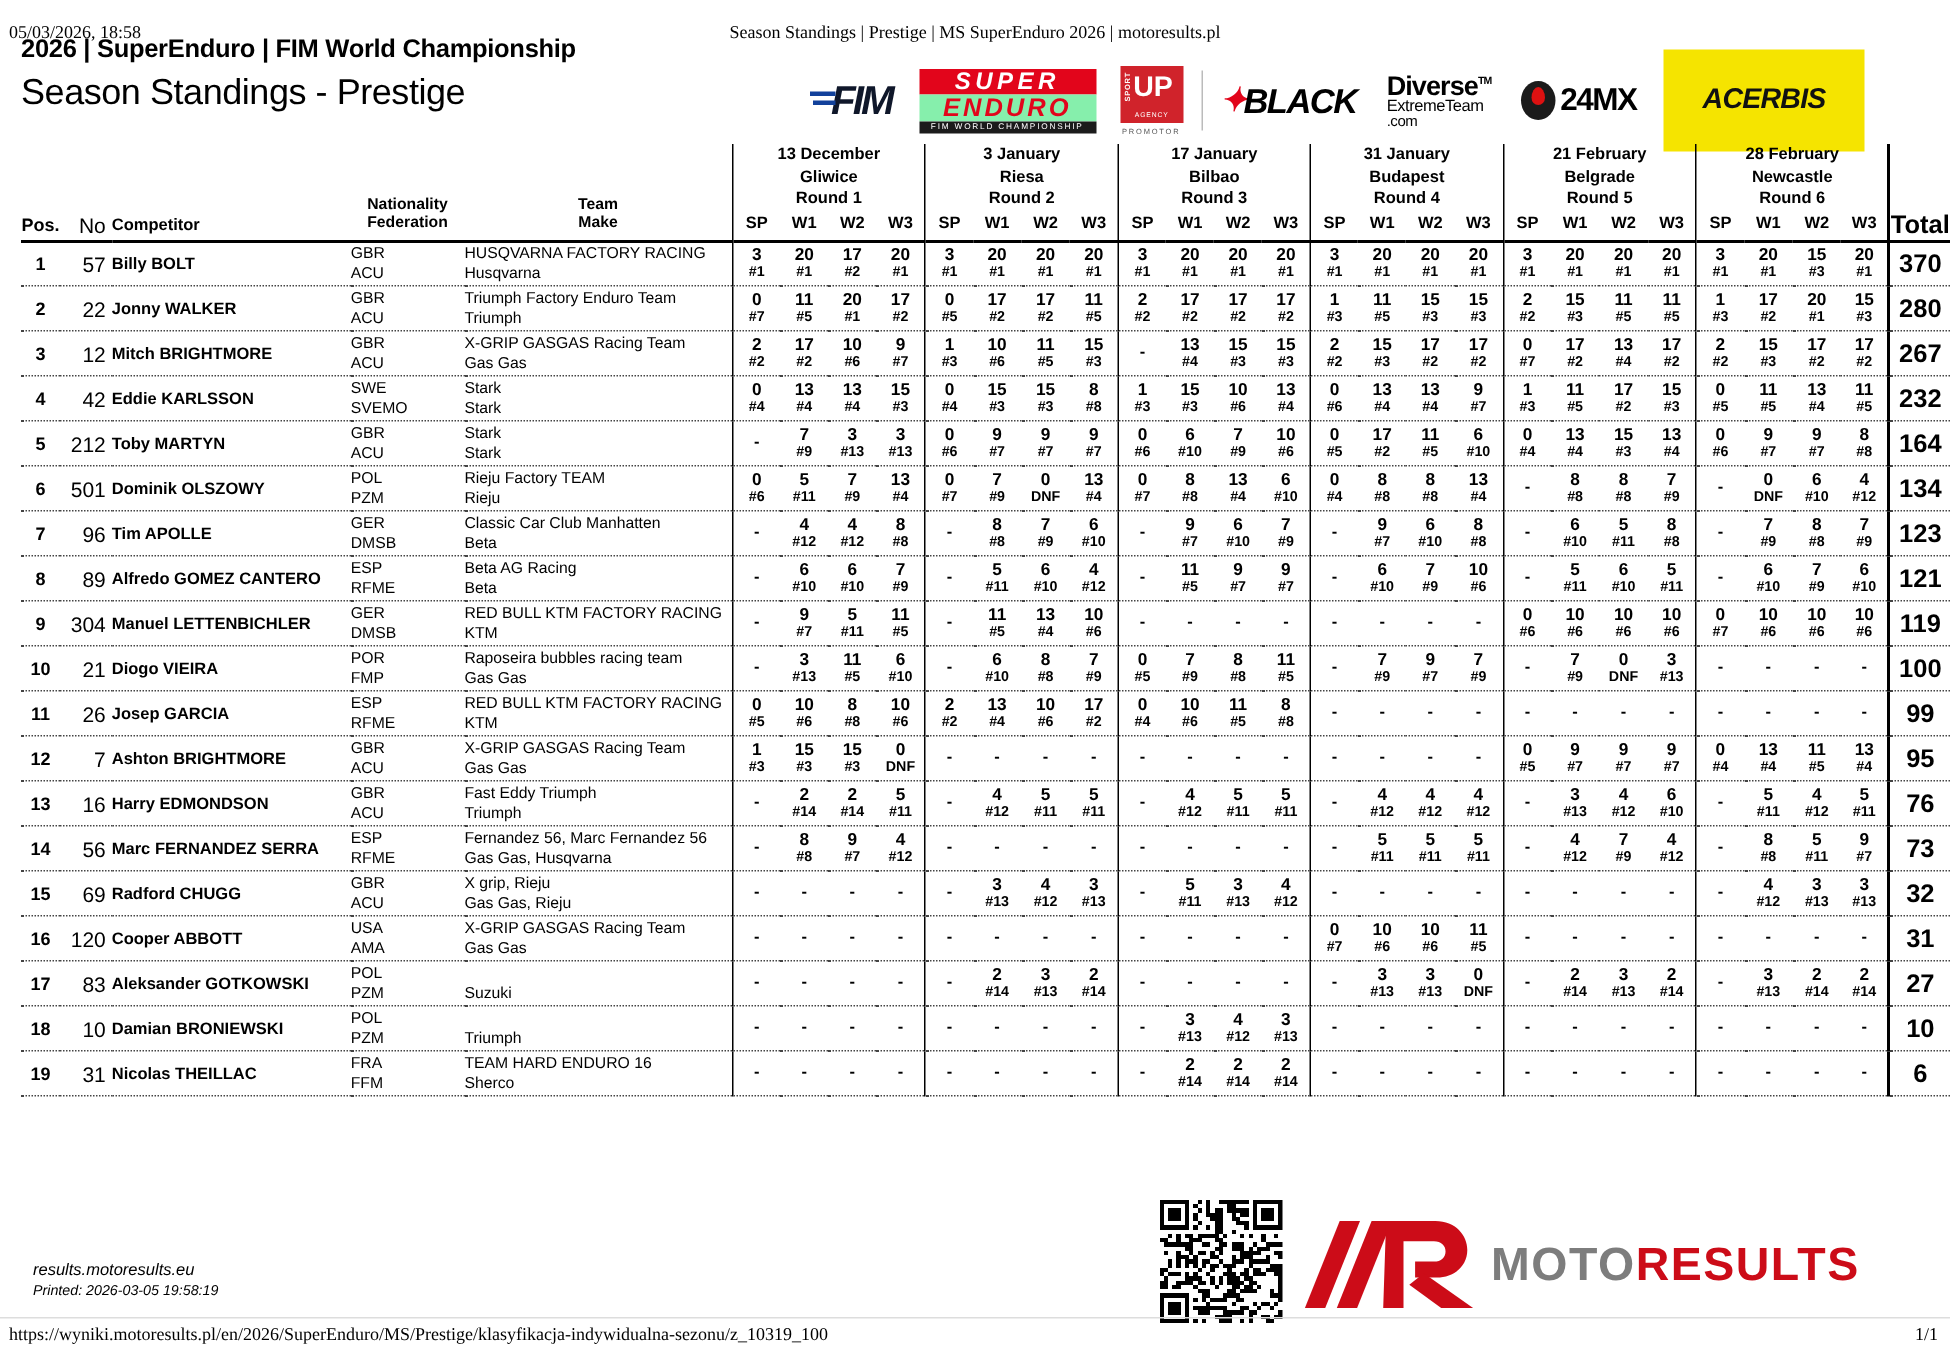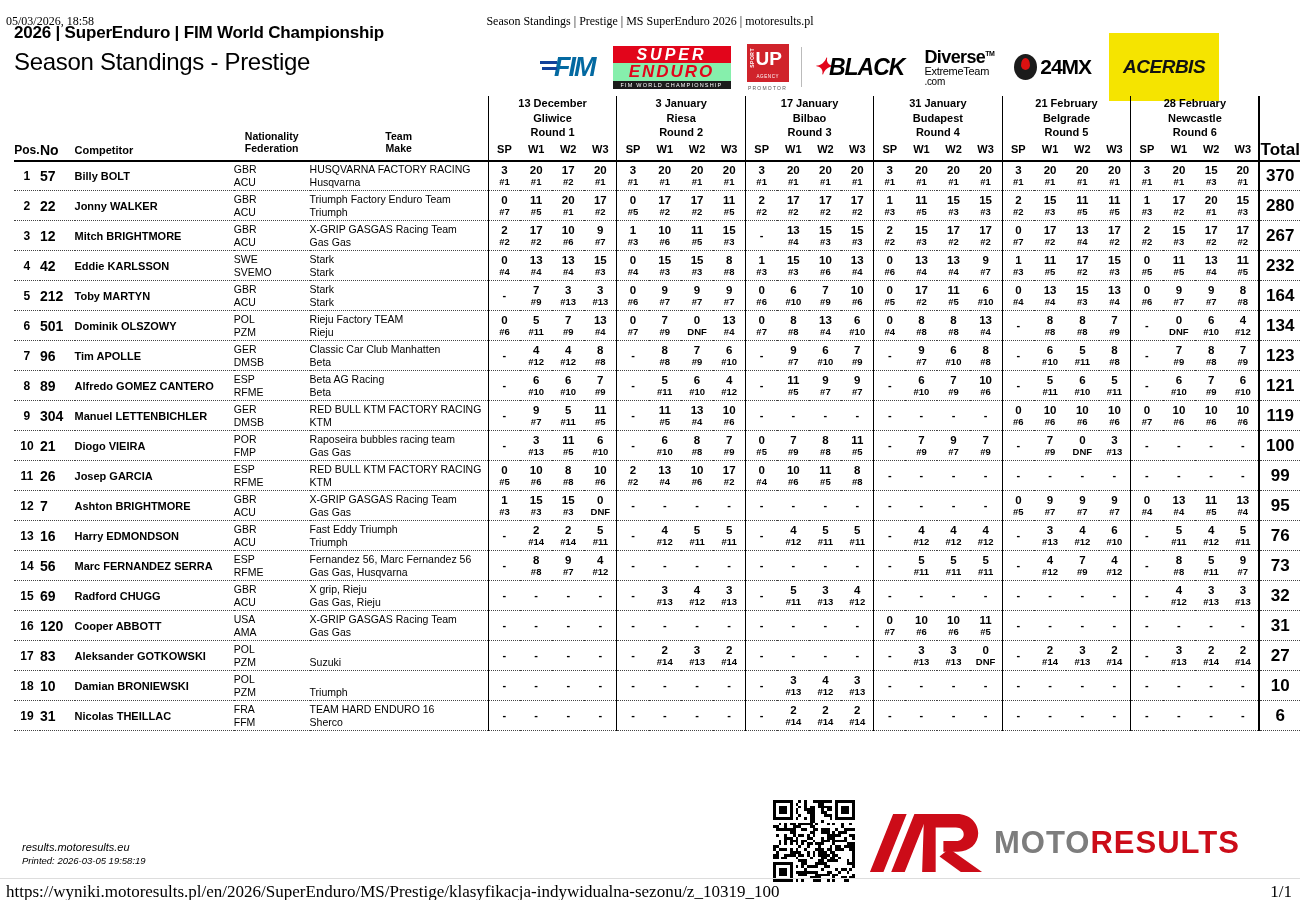--- a/index.html
+++ b/index.html
@@ -25,21 +25,21 @@
   
   .header { position:absolute; top:20px; left:0; width:1300px; height:72px; }
   .title1 { position:absolute; left:14px; top:3px; font-size:17px; font-weight:bold; letter-spacing:-0.2px; }
   .title2 { position:absolute; left:14px; top:28px; font-size:24px; font-weight:normal; letter-spacing:-0.3px; }
 
   .logos { position:absolute; left:540px; top:22px; height:50px; display:flex; align-items:center; gap:0px; }
   .logo { display:flex; align-items:center; justify-content:center; height:46px; }
 
   
   .fim { font-family:"Liberation Sans", sans-serif; font-weight:bold; font-style:italic;
-         font-size:27px; color:#0369a1; letter-spacing:-2px; position:relative; padding-left:14px;}
+         font-size:27px; color:#0f172a; letter-spacing:-2px; position:relative; padding-left:14px;}
   .fim::before{ content:""; position:absolute; left:0; top:9px; width:17px; height:3px; background:#12419b;}
   .fim::after{ content:""; position:absolute; left:2px; top:15px; width:15px; height:3px; background:#12419b;}
 
   
   .se { width:118px; }
   .se .se-top { background:#e2051b; color:#fff; font-weight:bold; font-size:16px; text-align:center;
                 letter-spacing:3px; line-height:17px; -webkit-text-stroke:0; font-style:italic;}
   .se .se-mid { background:#86efac; color:#e2051b; font-weight:bold; font-size:17px; text-align:center;
                 letter-spacing:2px; line-height:18px; font-style:italic;}
   .se .se-bot { background:#1b1b1b; color:#fff; font-size:5.5px; text-align:center; letter-spacing:1.2px; line-height:8px;}
@@ -68,32 +68,32 @@
 
   
   .mx { display:flex; align-items:center; }
   .mx .oval { width:23px; height:26px; border-radius:50%; background:#1b1b1b; position:relative; margin-right:3px;}
   .mx .oval::after{ content:""; position:absolute; left:7px; top:4px; width:9px; height:12px;
                     background:#d11; border-radius:50% 50% 50% 50%/60% 60% 40% 40%;}
   .mx .mxt { font-weight:bold; font-size:21px; letter-spacing:-1px; }
 
   
   .ac { background:#f5e400; color:#111; font-weight:bold; font-style:italic; font-size:19px;
-        padding:23px 10px; letter-spacing:-0.5px; width:110px; text-align:center;}
+        padding:23px 10px; letter-spacing:-0.5px; width:134px; text-align:center;}
 
   
   table.standings { position:absolute; left:14px; top:96px; border-collapse:collapse; font-size:11px; }
   table.standings td, table.standings th { padding:0; vertical-align:middle; }
   .rnd-head { text-align:center; font-weight:bold; font-size:11px; line-height:14.5px; padding-bottom:2px;}
   .sep-l { border-left:1px solid #000; }
   .thickbot { border-bottom:2.5px solid #000; }
   .colhead  { text-align:center; font-weight:bold; font-size:11px; height:17px; }
 
   .cpos { width:26px; text-align:center; font-weight:bold; font-size:12px;}
-  .cno  { width:36px; text-align:left; font-weight:bold; font-size:14px; padding-right:4px !important;}
+  .cno  { width:36px; text-align:right; font-weight:normal; font-size:14px; padding-right:4px !important;}
   .cname{ width:172px; text-align:left; font-weight:bold; font-size:11px;}
   .cnat { width:80px; text-align:left; font-size:10.5px; line-height:12.5px;}
   .cteam{ width:200px; text-align:left; font-size:10.5px; line-height:12.5px;}
   .cscore{ width:35px; text-align:center; line-height:11px;}
   .cscore .v { font-weight:bold; font-size:11.5px; display:block;}
   .cscore .p { font-size:9.5px; display:block; font-weight:bold;}
   .cscore .dash { font-weight:bold; font-size:11px; }
   .ctotal{ width:40px; text-align:center; font-weight:bold; font-size:17px; border-left:2.5px solid #000;}
   tr.datarow { height:30px; }
   tr.datarow td { border-bottom:1px dotted #444; }
@@ -103,21 +103,21 @@
   .foot-left { position:absolute; left:22px; top:840px; font-size:10px; line-height:14px;font-style:italic; }
   .foot-left .fl1 { font-size:11px; }
   .foot-left .fl2 { font-size:9.5px; }
   .qr { position:absolute; left:773px; top:800px; width:82px; height:82px; }
   .mr-logo { position:absolute; left:868px; top:812px; display:flex; align-items:center; }
   .mr-mark { width:116px; height:62px; }
   .mr-text { font-weight:bold; font-size:31px; letter-spacing:1px; margin-left:10px; font-family:"Liberation Sans", sans-serif;}
   .mr-text .g { color:#7d7d7d; }
   .mr-text .r { color:#cc0c18; }
   .urlbar { position:absolute; left:0; top:878px; width:1300px; height:22px;
-            border-top:1px solid #ddd; font-family:"Liberation Serif", serif; font-size:17px; }
+            border-top:1px solid #ddd; font-family:"Liberation Serif", serif; font-size:12px; }
   .urlbar .u1 { position:absolute; left:6px; top:3px; }
   .urlbar .u2 { position:absolute; right:8px; top:3px; }
 </style>
 </head>
 <body>
 
 <div class="topbar">
   <div class="tb-left">05/03/2026, 18:58</div>
   <div class="tb-center">Season Standings | Prestige | MS SuperEnduro 2026 | motoresults.pl</div>
 </div>

